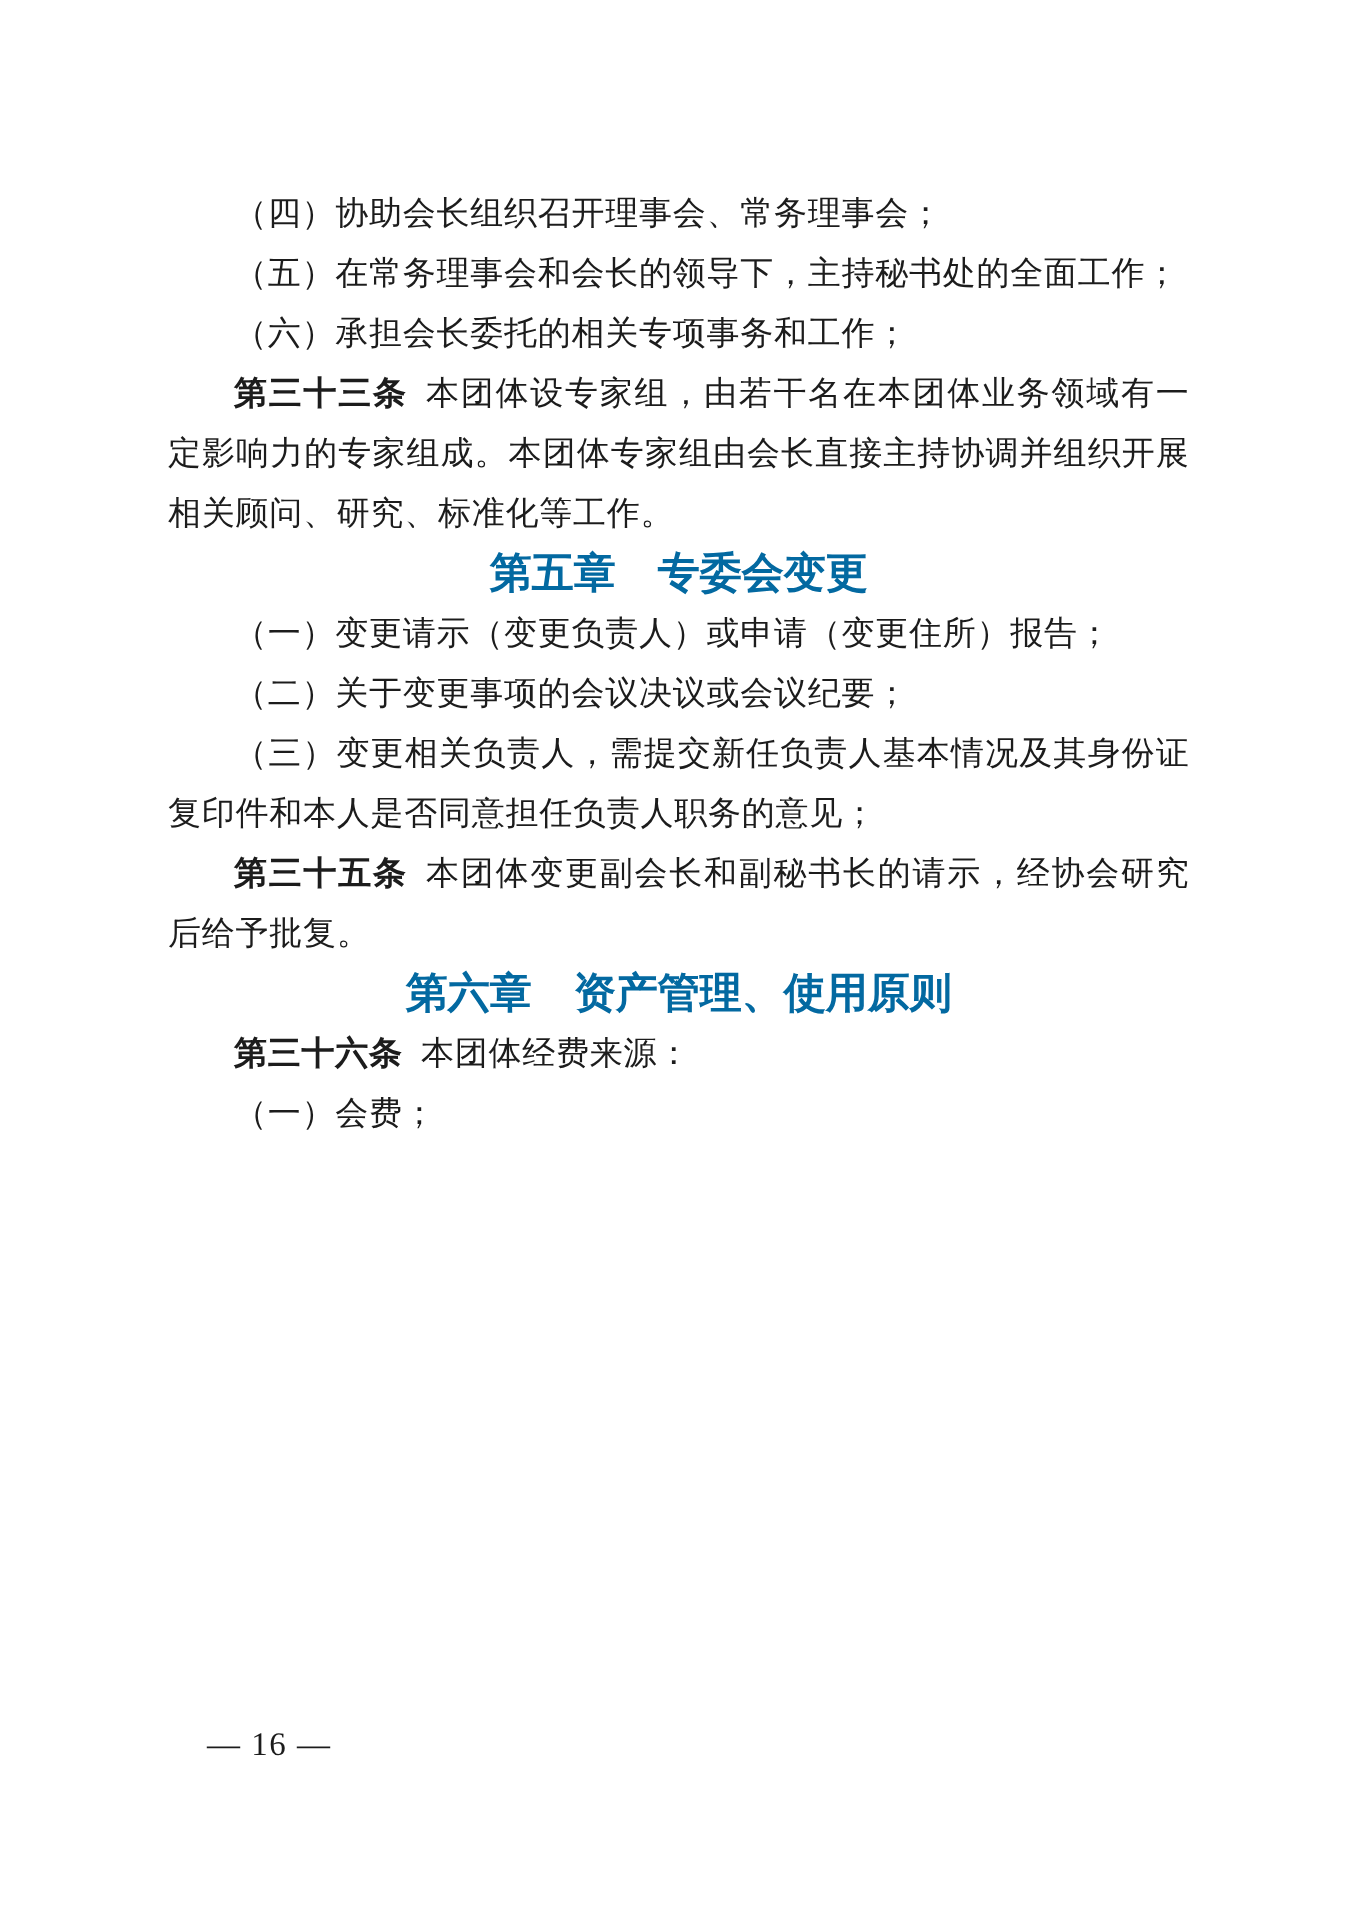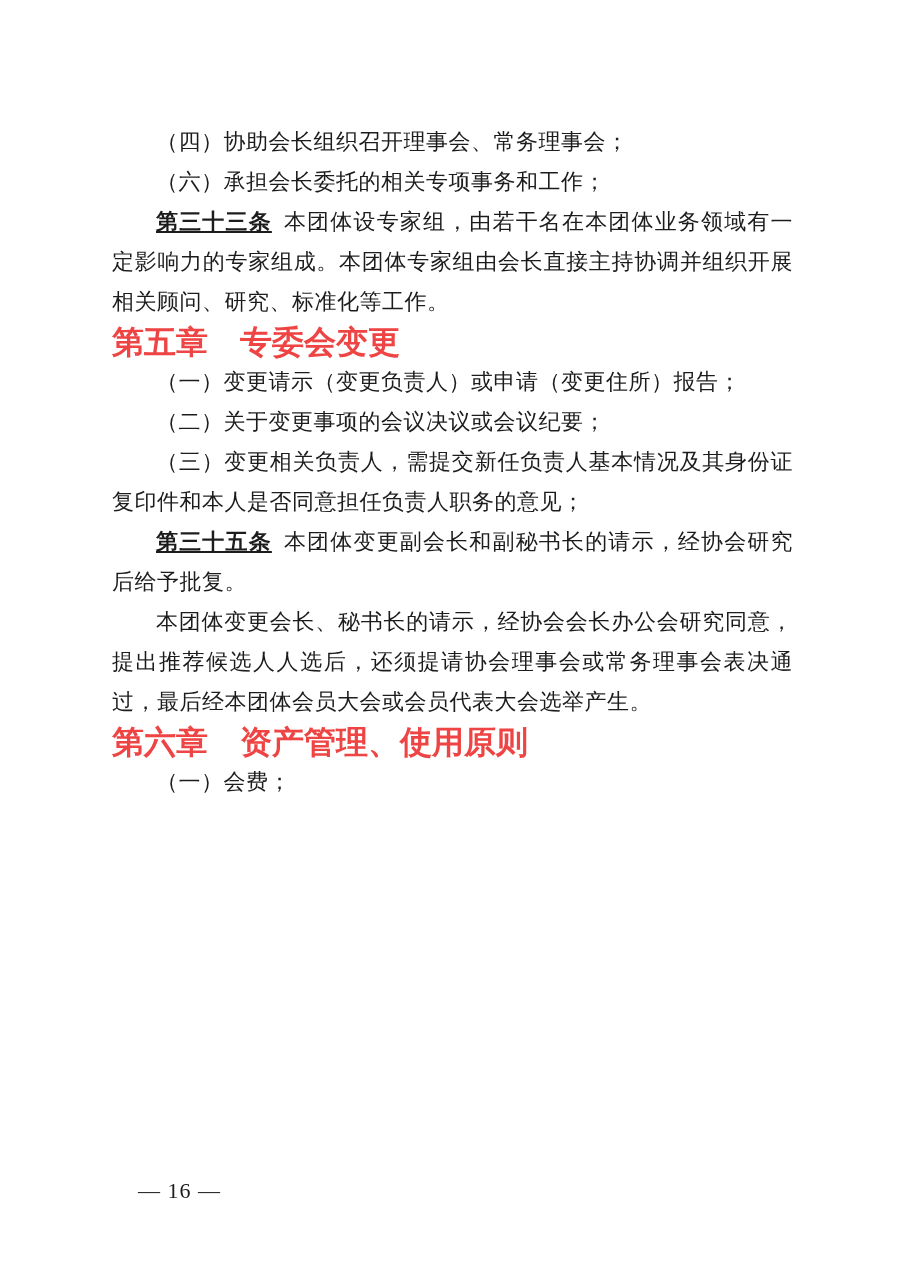--- a/index.html
+++ b/index.html
@@ -24,67 +24,67 @@
     font-size: 22px;
     line-height: 40px;
     text-indent: 2em;
     text-align: justify;
     text-justify: inter-ideograph;
     letter-spacing: 0.5px;
   }
   .para .term {
     font-weight: 700;
     margin-right: 0.55em;
-    text-decoration: underline;
   }
   .chapter {
     margin: 0;
-    font-size: 32px;
+    font-size: 28px;
     line-height: 40px;
     font-weight: 700;
-    text-align: left;
+    text-align: center;
     text-indent: 0;
     font-family: "Liberation Sans", "DejaVu Sans", sans-serif;
-    color: #ef4444;
+    color: #0369a1;
   }
   .footer {
     position: absolute;
     left: 138px;
-    top: 1178px;
+    top: 1150px;
     font-size: 22px;
     line-height: 26px;
     letter-spacing: 1px;
     color: #1c1c1c;
     font-family: "Liberation Serif", "DejaVu Serif", serif;
   }
 </style>
 </head>
 <body>
 
 <div class="page">
   <main class="content">
 
     <p class="para">（四）协助会长组织召开理事会、常务理事会；</p>
+    <p class="para">（五）在常务理事会和会长的领导下，主持秘书处的全面工作；</p>
     <p class="para">（六）承担会长委托的相关专项事务和工作；</p>
 
     <p class="para"><span class="term">第三十三条</span><span>本团体设专家组，由若干名在本团体业务领域有一定影响力的专家组成。本团体专家组由会长直接主持协调并组织开展相关顾问、研究、标准化等工作。</span></p>
 
     <h2 class="chapter">第五章　专委会变更</h2>
 
 
     <p class="para">（一）变更请示（变更负责人）或申请（变更住所）报告；</p>
     <p class="para">（二）关于变更事项的会议决议或会议纪要；</p>
     <p class="para">（三）变更相关负责人，需提交新任负责人基本情况及其身份证复印件和本人是否同意担任负责人职务的意见；</p>
 
     <p class="para"><span class="term">第三十五条</span><span>本团体变更副会长和副秘书长的请示，经协会研究后给予批复。</span></p>
 
-    <p class="para">本团体变更会长、秘书长的请示，经协会会长办公会研究同意，提出推荐候选人人选后，还须提请协会理事会或常务理事会表决通过，最后经本团体会员大会或会员代表大会选举产生。</p>
 
     <h2 class="chapter">第六章　资产管理、使用原则</h2>
 
+    <p class="para"><span class="term">第三十六条</span><span>本团体经费来源：</span></p>
 
     <p class="para">（一）会费；</p>
 
   </main>
 
   <footer class="footer">
     <span>— 16 —</span>
   </footer>
 </div>
 

